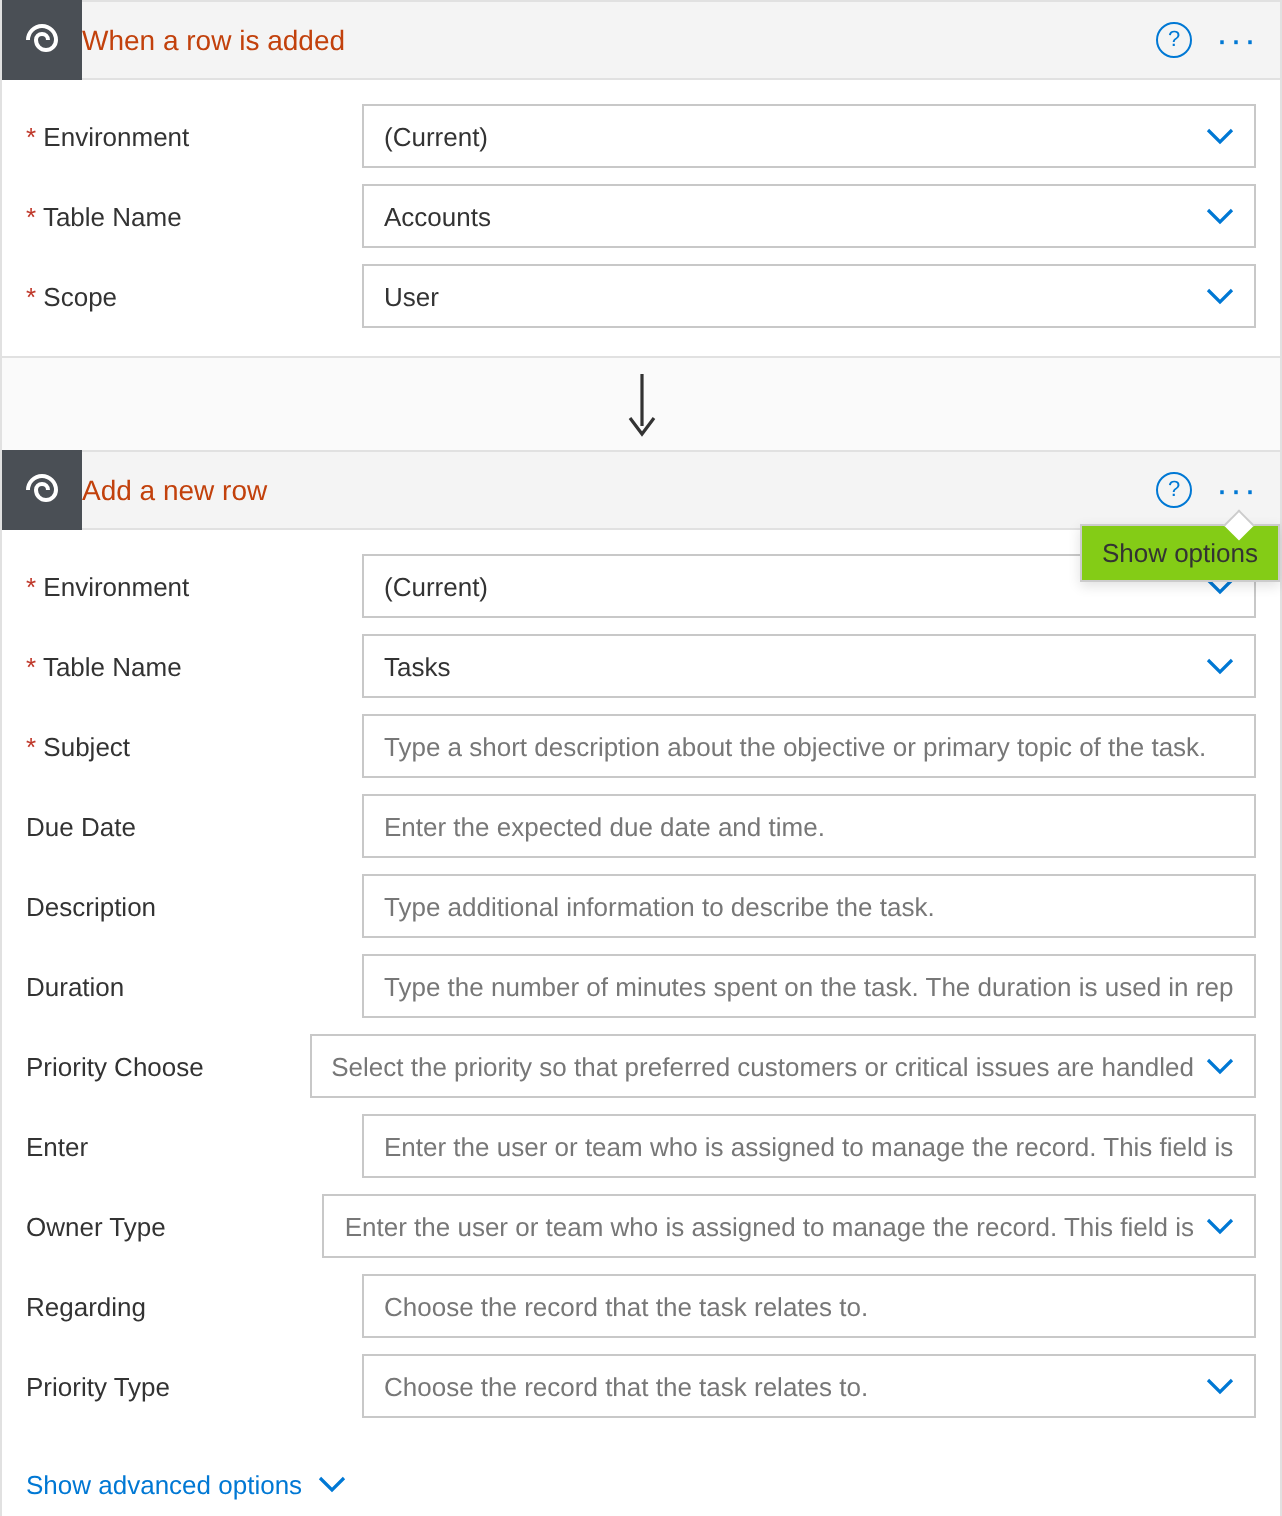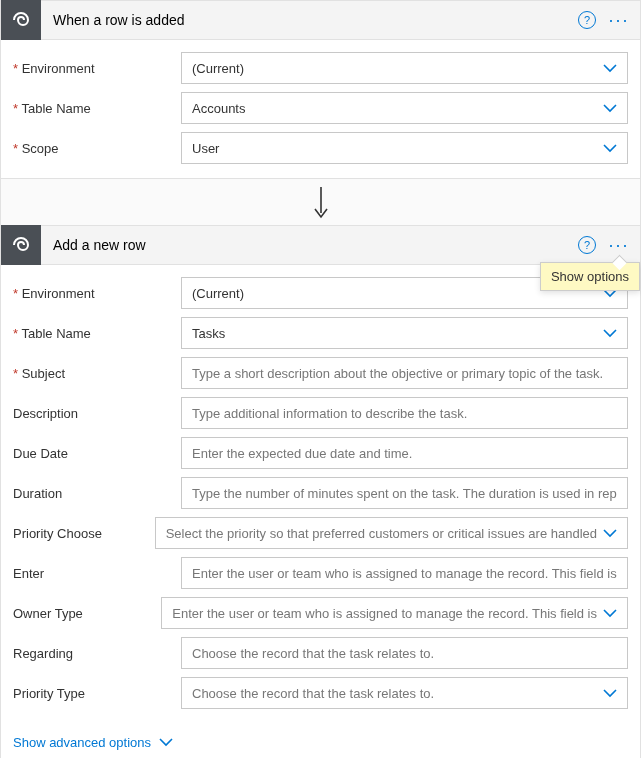--- a/index.html
+++ b/index.html
@@ -27,23 +27,22 @@
   .card-header .logo {
     width: 40px;
     height: 40px;
     background: #4a4f55;
     display: flex;
     align-items: center;
     justify-content: center;
     flex-shrink: 0;
   }
   .card-header .title {
-    padding-left: 12px;
     font-size: 14px;
-    color: #000000;
+    color: #c2410c;
     flex: 1;
   }
   .card-header .actions {
     display: flex;
     align-items: center;
     gap: 8px;
     padding-right: 8px;
   }
   .help-icon {
     width: 18px;
@@ -134,21 +133,21 @@
     align-items: center;
     justify-content: center;
     background: #fafafa;
     border-left: 1px solid #e1e1e1;
     border-right: 1px solid #e1e1e1;
   }
   .tooltip {
     position: absolute;
     top: 36px;
     right: 0;
-    background: #fef9c3;
+    background: #84cc16;
     border: 1px solid #ccc;
     padding: 6px 10px;
     font-size: 13px;
     color: #333;
     box-shadow: 0 2px 6px rgba(0,0,0,0.12);
     white-space: nowrap;
     z-index: 10;
   }
   .tooltip::before {
     content: "";
@@ -270,29 +269,29 @@
           </span>
       </div>
     </div>
     <div class="form-row">
       <div class="form-label required">Subject</div>
       <div class="form-control">
         <input type="text" placeholder="Type a short description about the objective or primary topic of the task." style="">
       </div>
     </div>
     <div class="form-row">
+      <div class="form-label">Due Date</div>
+      <div class="form-control">
+        <input type="text" placeholder="Enter the expected due date and time." style="">
+      </div>
+    </div>
+    <div class="form-row">
       <div class="form-label">Description</div>
       <div class="form-control">
         <input type="text" placeholder="Type additional information to describe the task." style="">
-      </div>
-    </div>
-    <div class="form-row">
-      <div class="form-label">Due Date</div>
-      <div class="form-control">
-        <input type="text" placeholder="Enter the expected due date and time." style="">
       </div>
     </div>
     <div class="form-row">
       <div class="form-label">Duration</div>
       <div class="form-control">
         <input type="text" placeholder="Type the number of minutes spent on the task. The duration is used in reporting." style="">
       </div>
     </div>
     <div class="form-row">
       <div class="form-label">Priority Choose</div>

